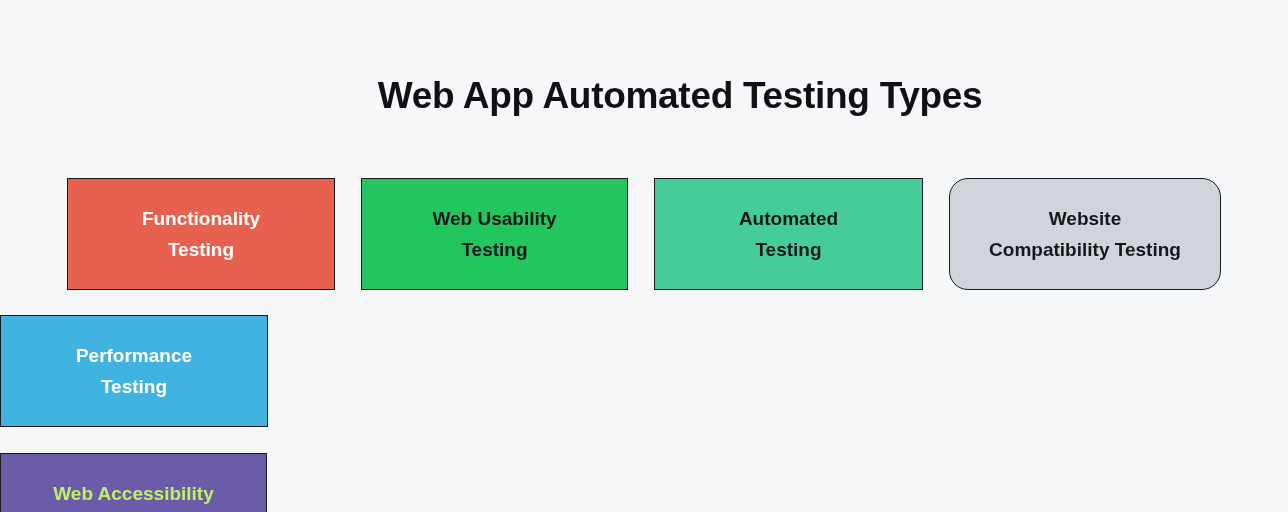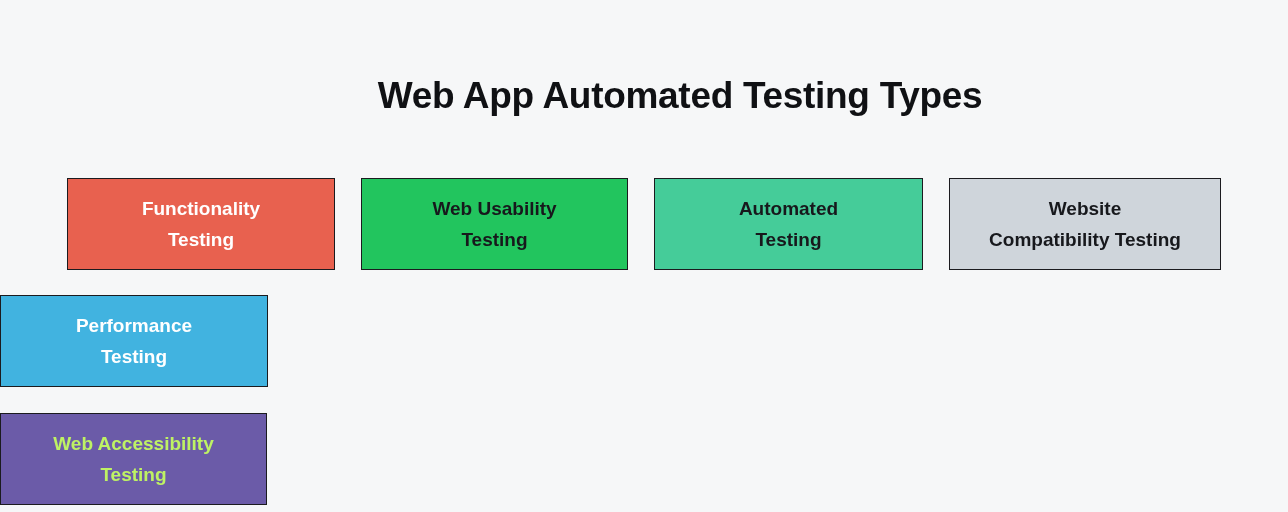--- a/index.html
+++ b/index.html
@@ -50,37 +50,37 @@
     gap: 26px;
   }
 
   .row.row-2 {
     margin-top: 25px;
     flex-direction: column;
   }
 
   .card {
     box-sizing: border-box;
-    height: 92px;
+    height: 112px;
     border: 1px solid #1b1b1f;
     display: flex;
     align-items: center;
     justify-content: center;
     text-align: center;
     font-size: 19px;
     font-weight: bold;
     line-height: 1.65;
     padding: 0 10px;
     white-space: pre-line;
   }
 
   .card-w-268 { width: 268px; }
   .card-w-267 { width: 267px; }
   .card-w-269 { width: 269px; }
-  .card-w-272 { width: 272px; }
+  .card-w-272 { width: 272px; border-radius: 19px; }
 </style>
 </head>
 <body style="background: rgb(246, 247, 248);">
 
 <div class="infographic">
 
   <div class="title" style="color: rgb(16, 17, 20);">Web App Automated Testing Types</div>
 
   <div class="rows">
 

